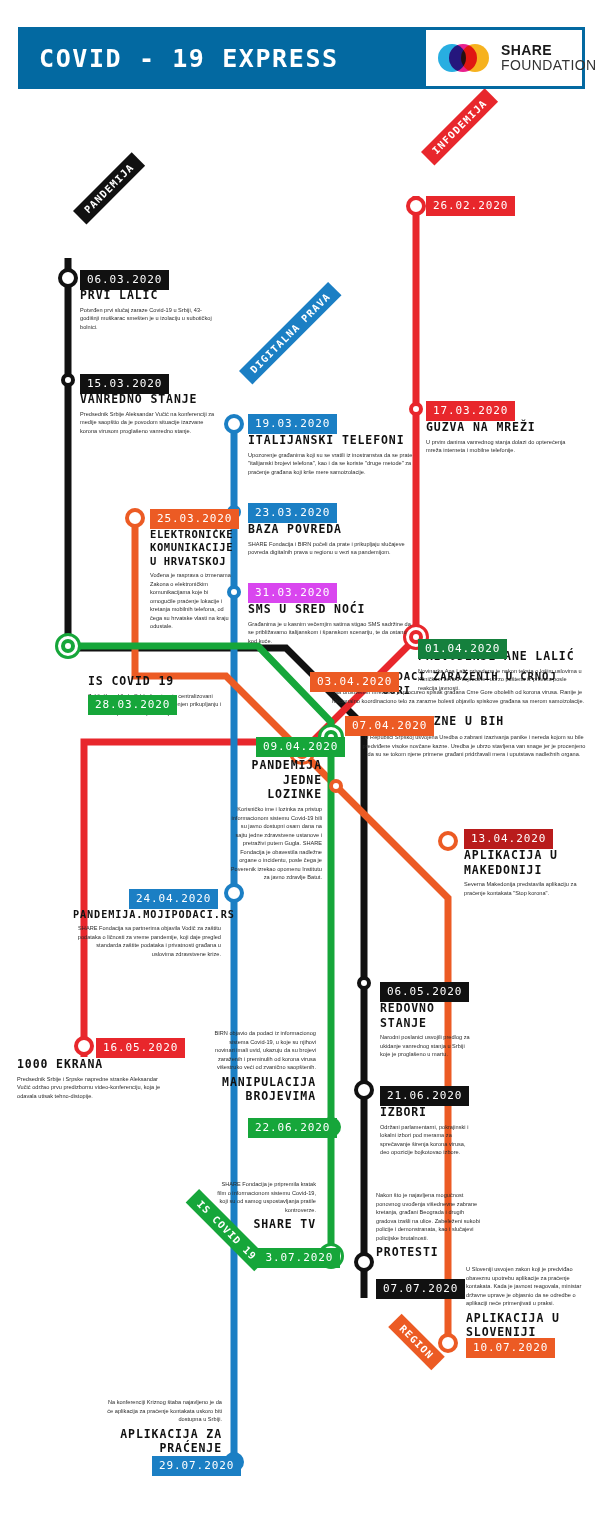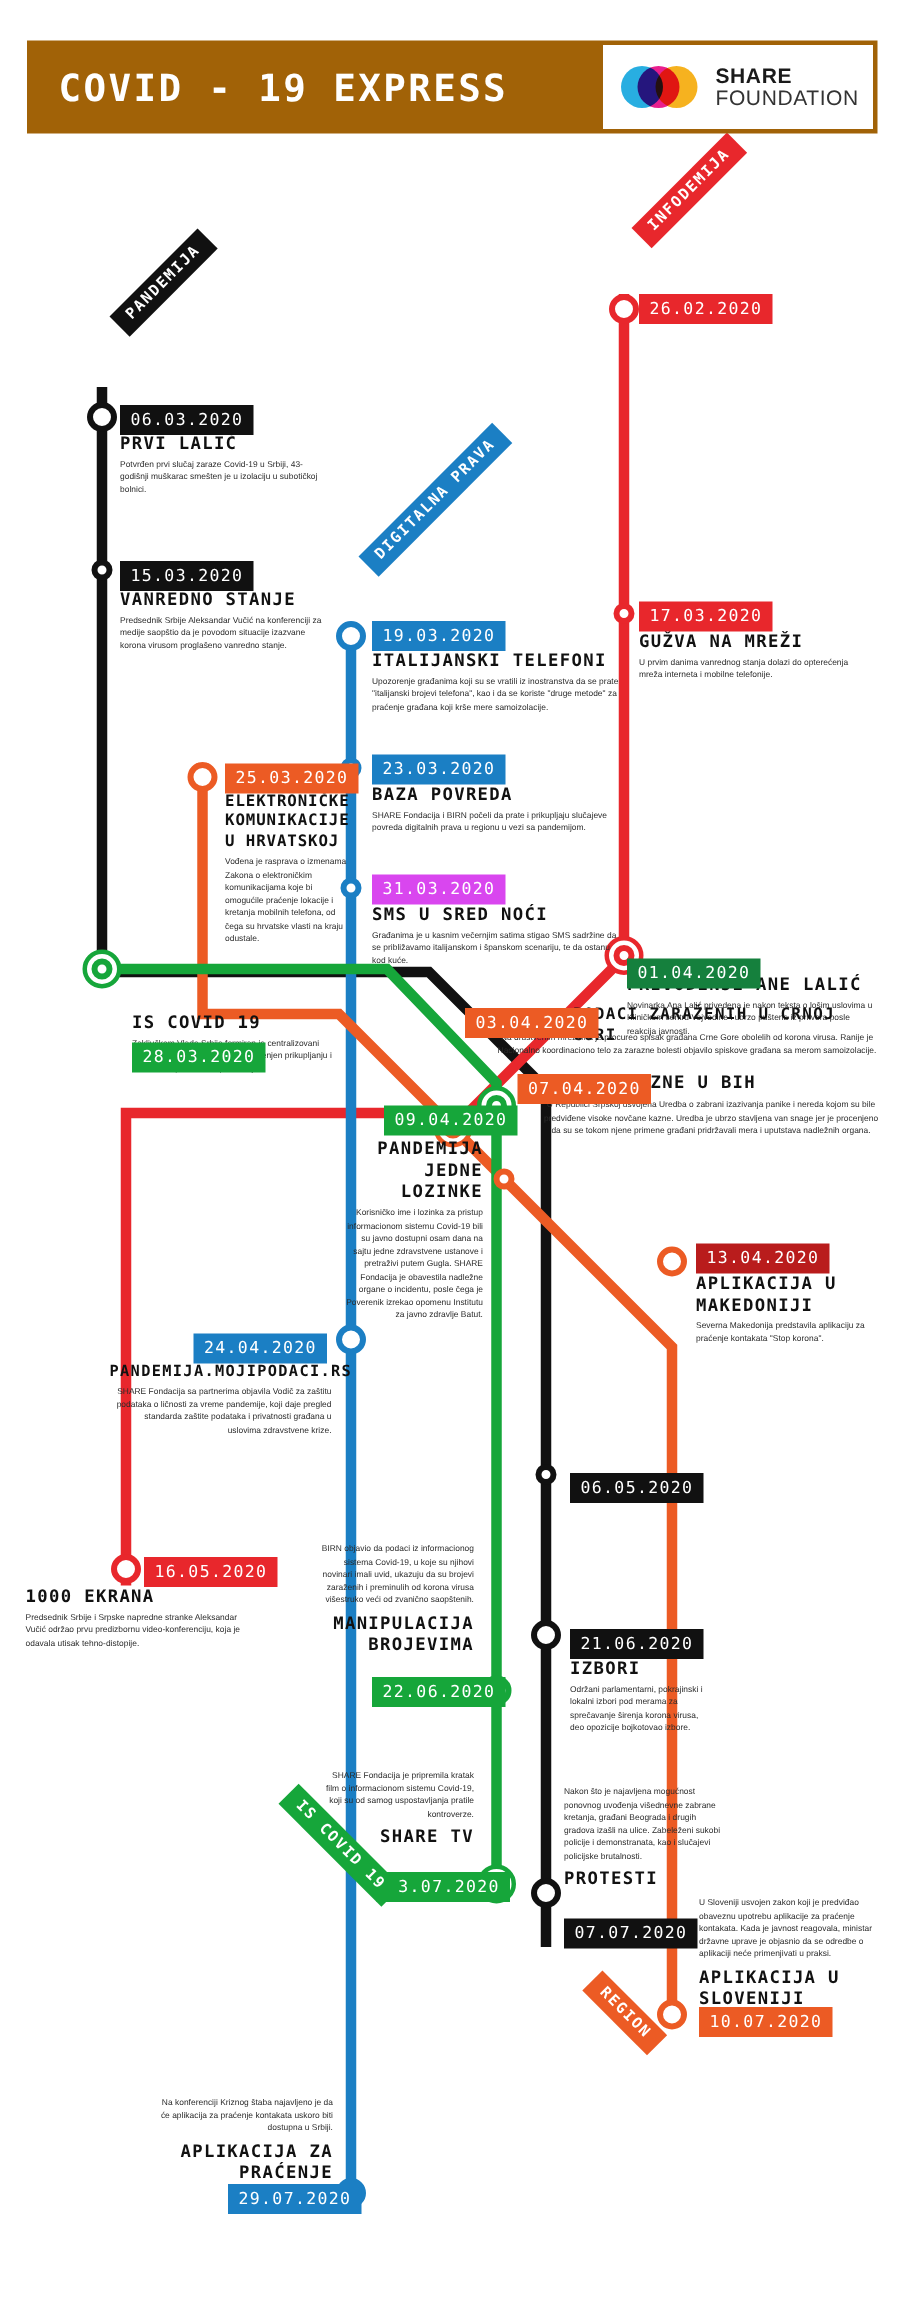--- a/index.html
+++ b/index.html
@@ -13,36 +13,36 @@
     overflow: hidden;
     font-family: "Liberation Sans", sans-serif;
     -webkit-font-smoothing: antialiased;
   }
   #canvas { position: absolute; inset: 0; width: 603px; height: 1536px; }
 
   
   .header-bar {
     position: absolute; left: 18px; top: 27px;
     width: 567px; height: 62px;
-    background: #a16207;
+    background: #0369a1;
     display: flex; align-items: center;
     z-index: 30;
   }
   .header-title {
     color: #fff;
     font-size: 25px;
     font-weight: bold;
     letter-spacing: 1.6px;
     margin-left: 21px;
     font-family: "DejaVu Sans Mono", monospace;
     white-space: nowrap;
   }
   .logo-box {
     position: absolute; right: 3px; top: 3px;
-    width: 180px; height: 56px;
+    width: 156px; height: 56px;
     background: #fff;
     display: flex; align-items: center; gap: 7px;
     padding-left: 12px;
   }
   .logo-circles { position: relative; width: 56px; height: 32px; flex: none; }
   .logo-circles span {
     position: absolute; top: 2px; width: 28px; height: 28px;
     border-radius: 50%; mix-blend-mode: multiply; opacity: .88;
   }
   .lc1 { left: 0;  background: #0aa3dd; }
@@ -278,20 +278,25 @@
     <div class="ev-body ta-r">SHARE Fondacija sa partnerima objavila Vodič za zaštitu podataka o ličnosti za vreme pandemije, koji daje pregled standarda zaštite podataka i privatnosti građana u uslovima zdravstvene krize.</div>
   </div>
 
   <div class="chip" style="left:96px; top:1038px; background:#e8272c;">16.05.2020</div>
   <div class="event" style="left:17px; top:1054px; width:152px;">
     <div class="ev-title">1000 EKRANA</div>
     <div class="ev-body">Predsednik Srbije i Srpske napredne stranke Aleksandar Vučić održao prvu predizbornu video-konferenciju, koja je odavala utisak tehno-distopije.</div>
   </div>
 
   <div class="chip" style="left:380px; top:982px; background:#111111;">06.05.2020</div>
+  <div class="event" style="left:380px; top:998px; width:92px;">
+    <div class="ev-title">REDOVNO
+STANJE</div>
+    <div class="ev-body">Narodni poslanici usvojili predlog za ukidanje vanrednog stanja u Srbiji koje je proglašeno u martu.</div>
+  </div>
 
   <div class="chip" style="left:380px; top:1086px; background:#111111;">21.06.2020</div>
   <div class="event" style="left:380px; top:1102px; width:92px;">
     <div class="ev-title">IZBORI</div>
     <div class="ev-body">Održani parlamentarni, pokrajinski i lokalni izbori pod merama za sprečavanje širenja korona virusa, deo opozicije bojkotovao izbore.</div>
   </div>
 
   <div class="event" style="left:208px; top:1029px; width:108px;">
     <div class="ev-body ta-r">BIRN objavio da podaci iz informacionog sistema Covid-19, u koje su njihovi novinari imali uvid, ukazuju da su brojevi zaraženih i preminulih od korona virusa višestruko veći od zvanično saopštenih.</div>
     <div class="ev-title ta-r">MANIPULACIJA

